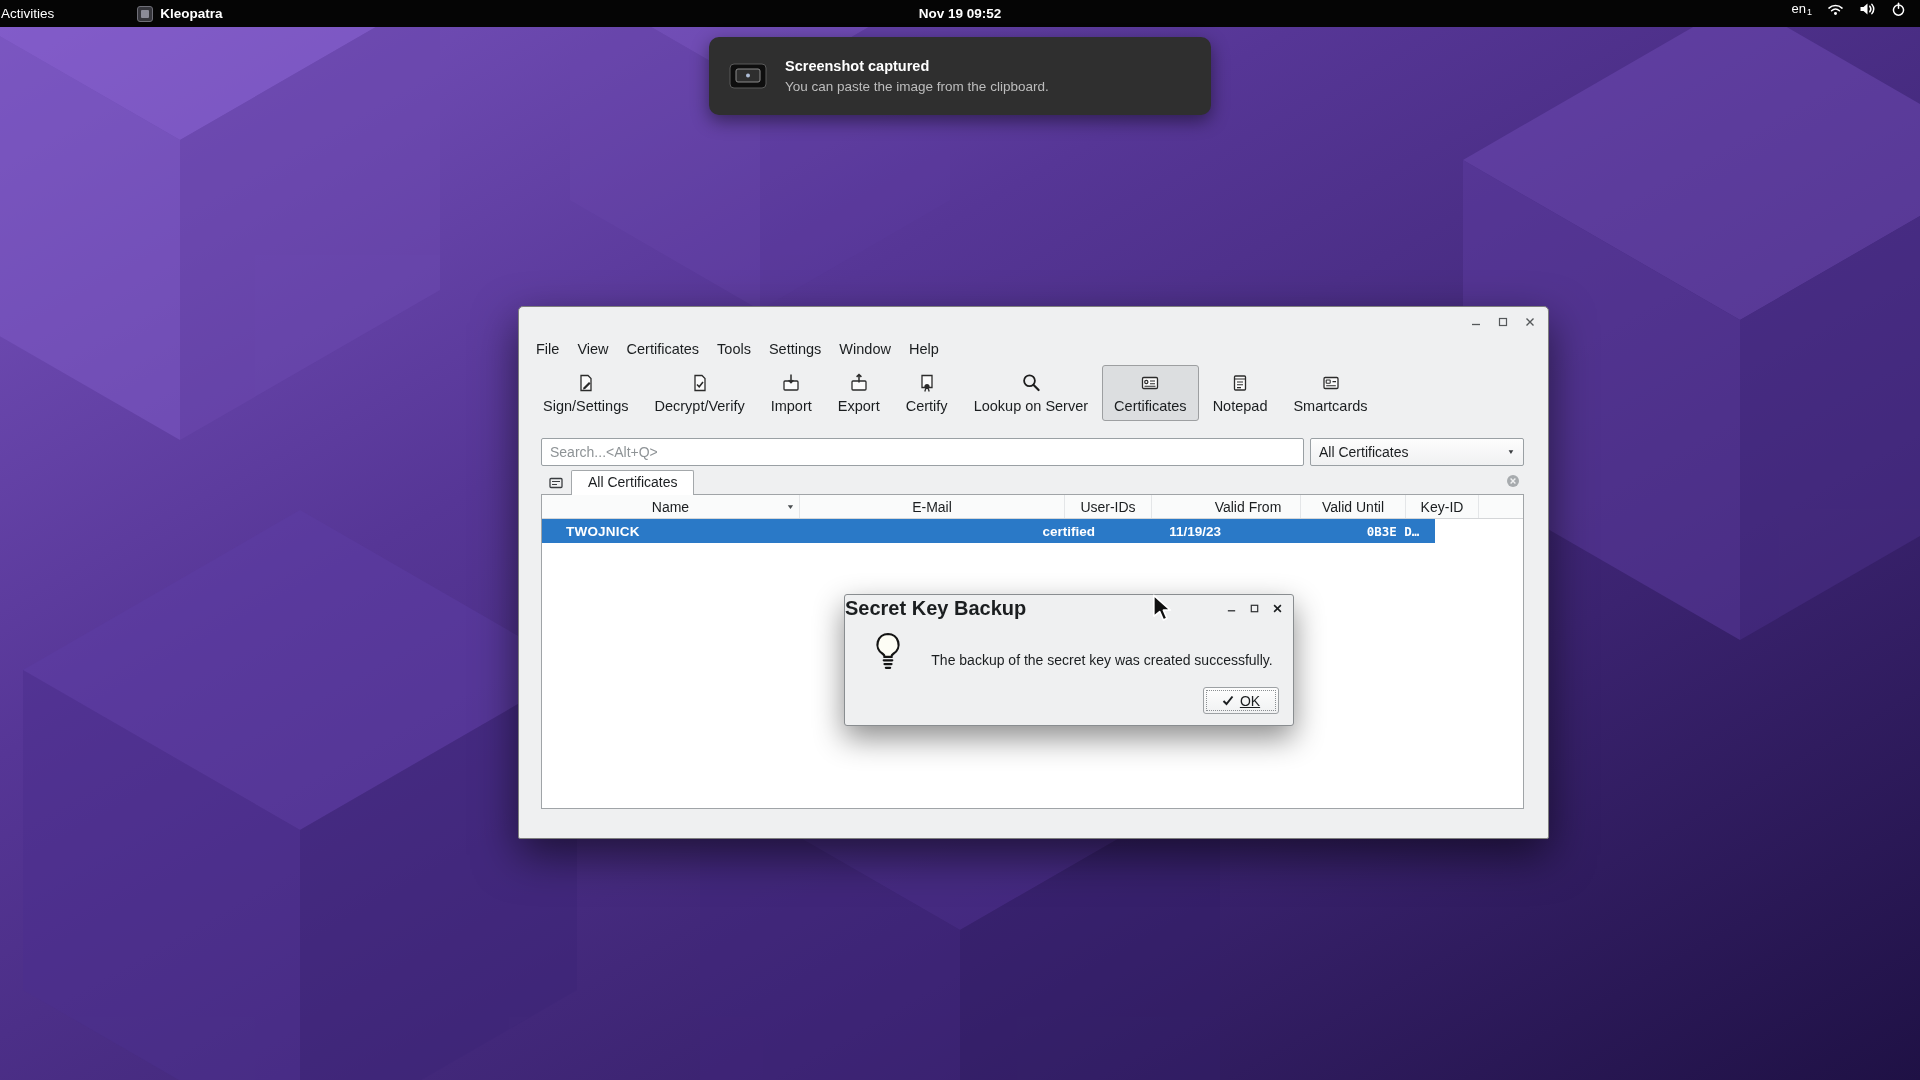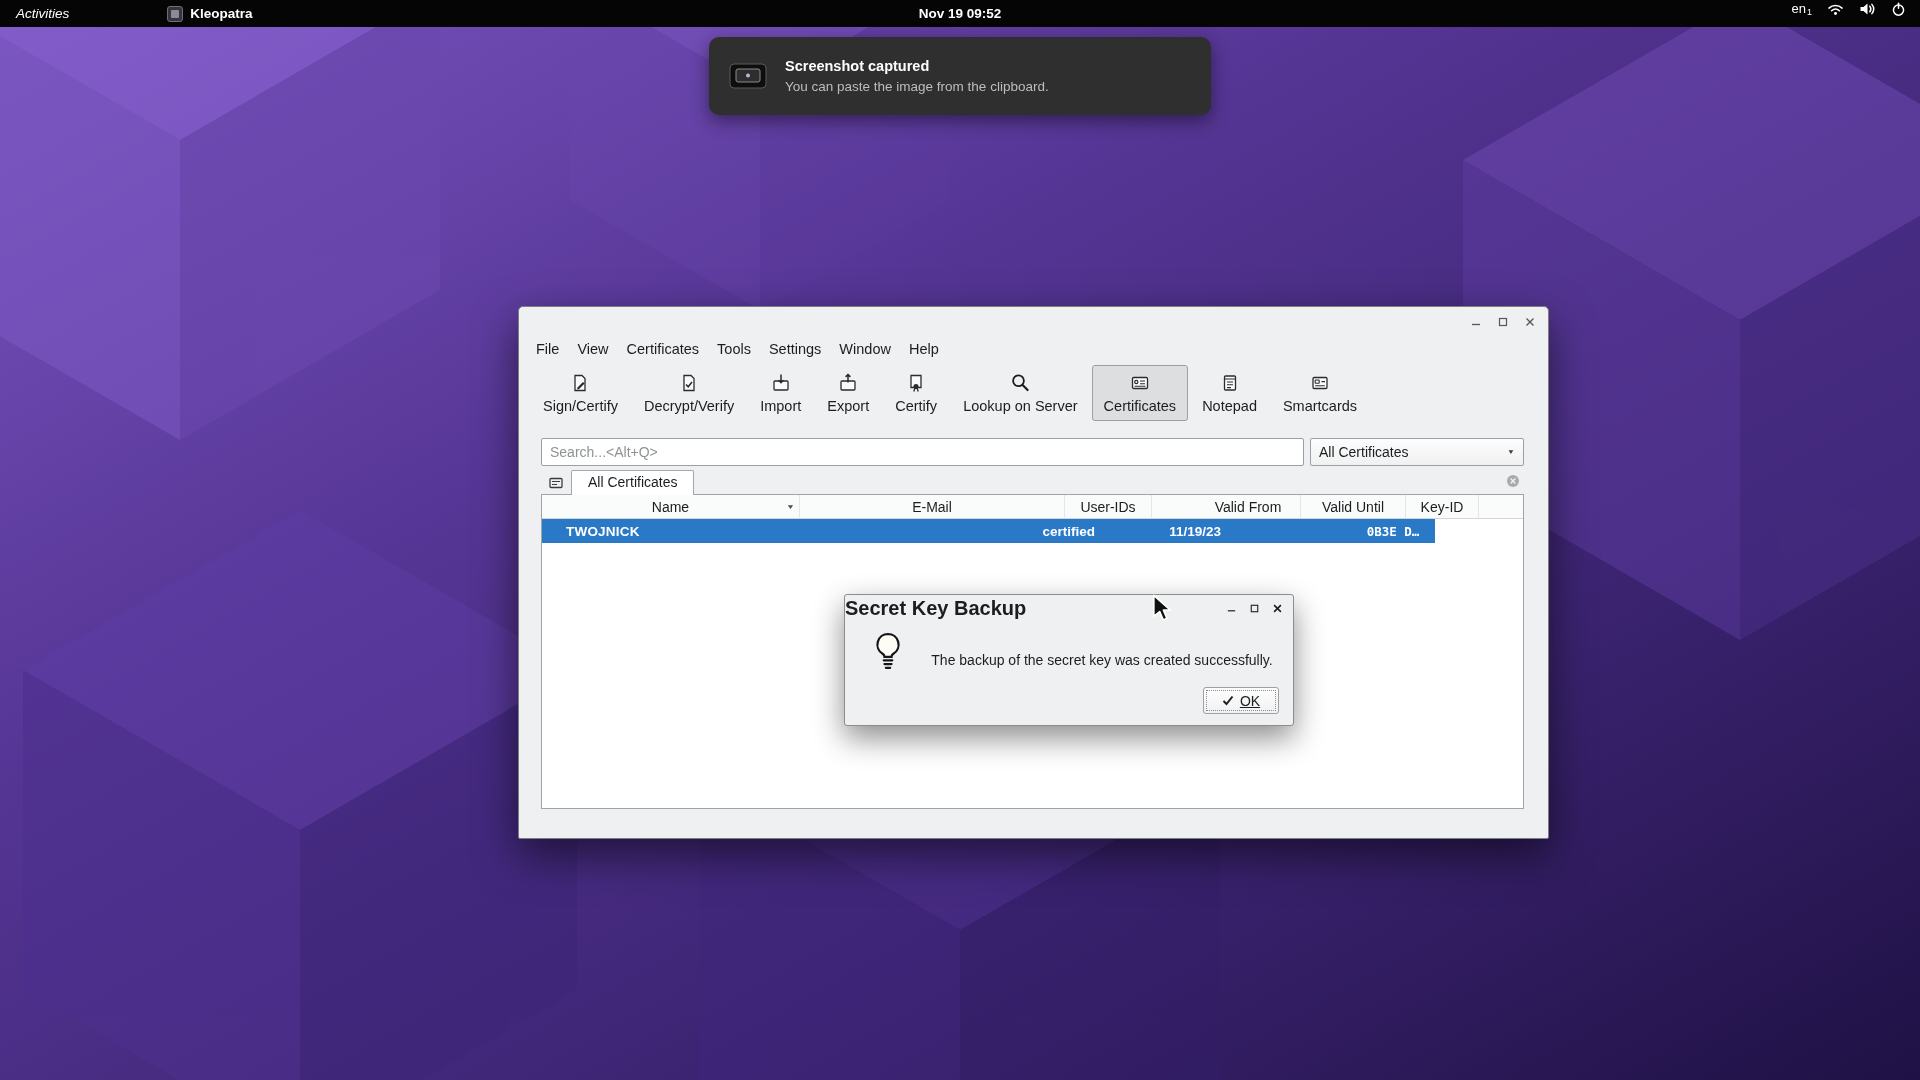--- a/index.html
+++ b/index.html
@@ -13,21 +13,21 @@
   
   .wallpaper { position:absolute; inset:0; z-index:0; }
 
   
   .topbar {
     position:absolute; top:0; left:0; right:0; height:27px;
     background:var(--topbar-bg,#050505);
     color:#fff; display:flex; align-items:center;
     font-size:13.5px; z-index:40;
   }
-  .tb-activities { padding:0 16px; height:27px; line-height:27px; cursor:default;font-style:italic; }
+  .tb-activities { padding:0 1px; height:27px; line-height:27px; cursor:default; }
   .tb-app { display:flex; align-items:center; gap:7px; padding:0 10px; margin-left:72px; font-weight:bold; }
   .tb-app-icon { width:16px; height:16px; border-radius:3px; background:#35353b; border:1px solid #6f6f78; position:relative; }
   .tb-app-icon::after{ content:""; position:absolute; inset:3px; background:#8b8b97; border-radius:1px; }
   .tb-clock { position:absolute; left:50%; transform:translateX(-50%); font-weight:bold; }
   .tb-status { position:absolute; right:0; top:0; height:18px; display:flex; align-items:center; gap:15px; padding:0 14px; }
   .tb-kbd { display:flex; align-items:flex-start; gap:1px; font-size:13px; }
   .tb-kbd sub { font-size:9px; margin-top:6px; }
   .tb-status svg { display:block; }
 
   
@@ -251,21 +251,21 @@
     <span class="menu-item">Window</span>
     <span class="menu-item">Help</span>
   </nav>
 
   <div class="kleo-toolbar">
     <div class="tool-btn">
       <svg width="20" height="20" viewBox="0 0 20 20">
         <path d="M5 2.5h7l3 3v12H5z" fill="#fbfbfb" stroke="#2b2b2b" stroke-width="1.3"></path>
         <path d="M7.5 14.5l5.5-5.5 1.6 1.6-5.5 5.5-2.1.5z" fill="#2b2b2b"></path>
       </svg>
-      <span>Sign/Certify</span>
+      <span>Sign/Settings</span>
     </div>
     <div class="tool-btn">
       <svg width="20" height="20" viewBox="0 0 20 20">
         <path d="M5 2.5h7l3 3v12H5z" fill="#fbfbfb" stroke="#2b2b2b" stroke-width="1.3"></path>
         <path d="M7 11.5l2.2 2.2 3.8-4.6" fill="none" stroke="#2b2b2b" stroke-width="1.6"></path>
       </svg>
       <span>Decrypt/Verify</span>
     </div>
     <div class="tool-btn">
       <svg width="20" height="20" viewBox="0 0 20 20">

